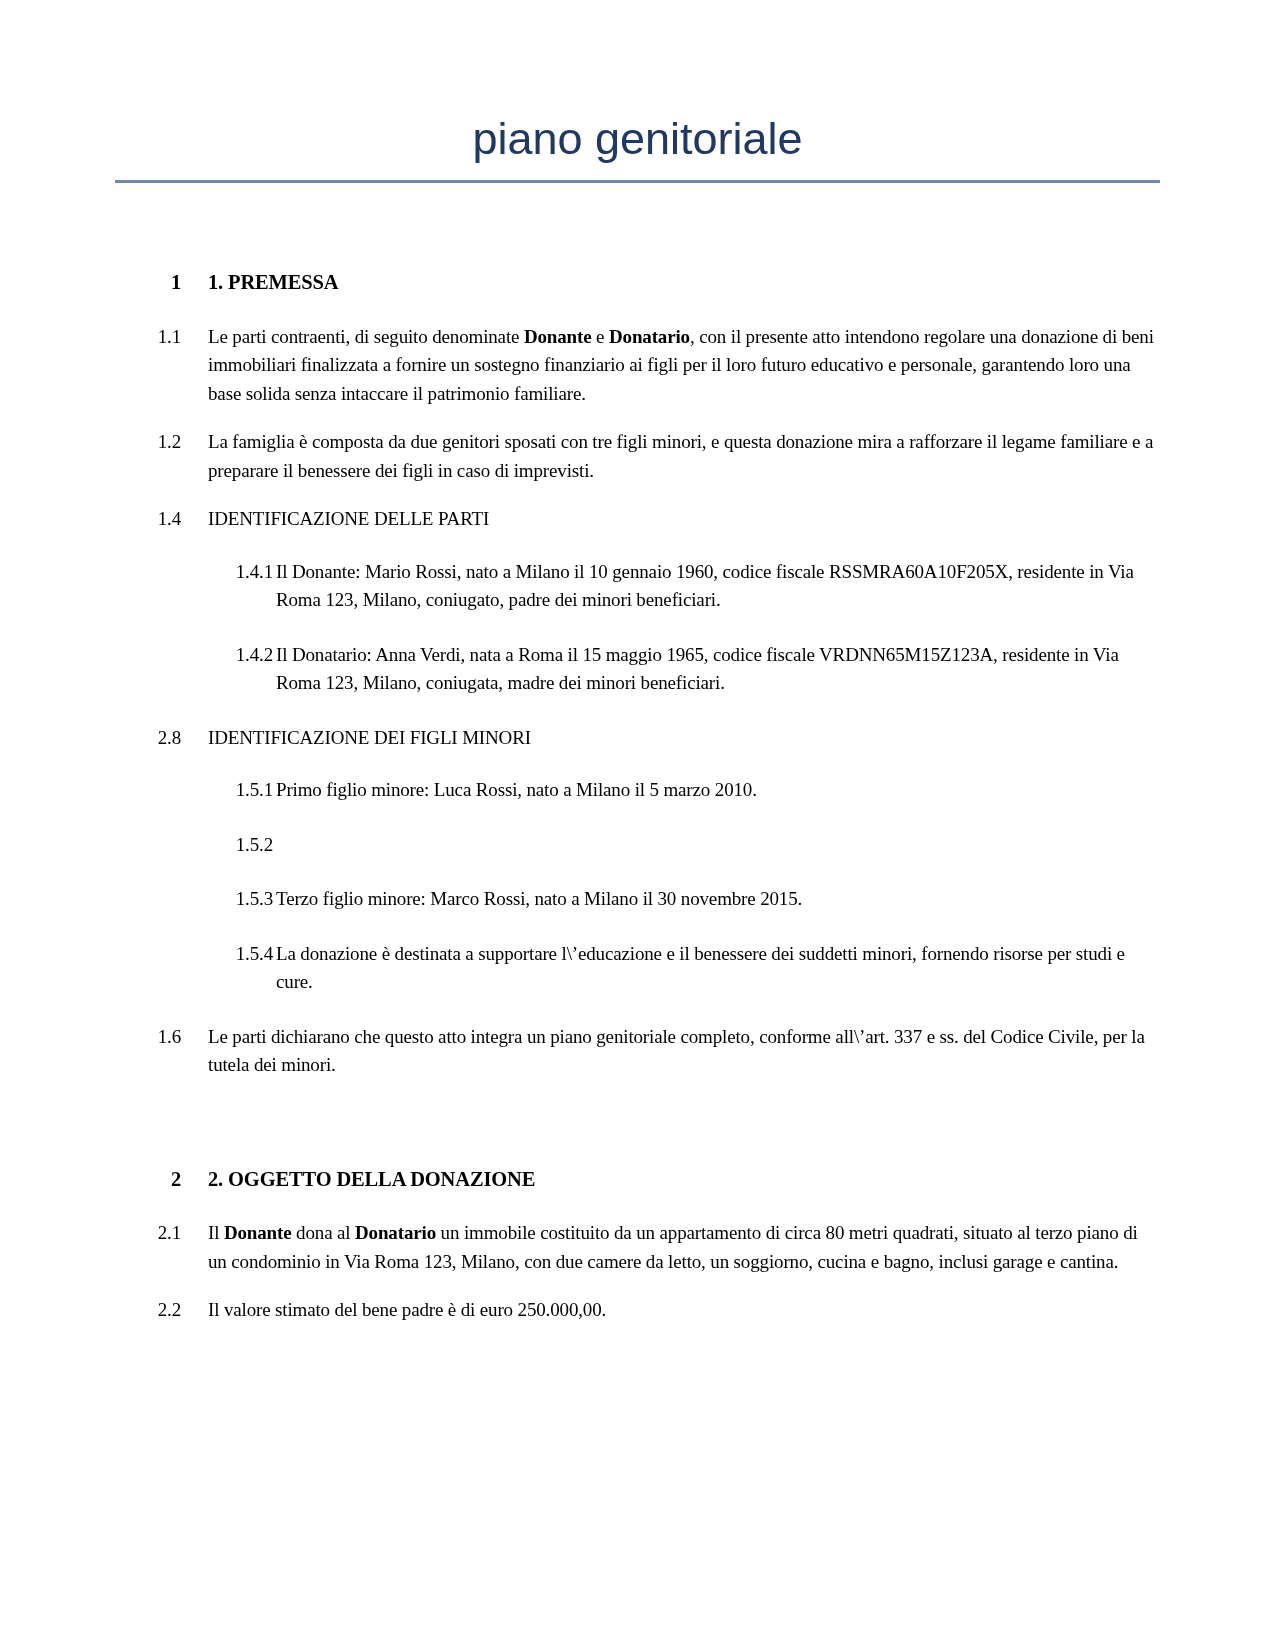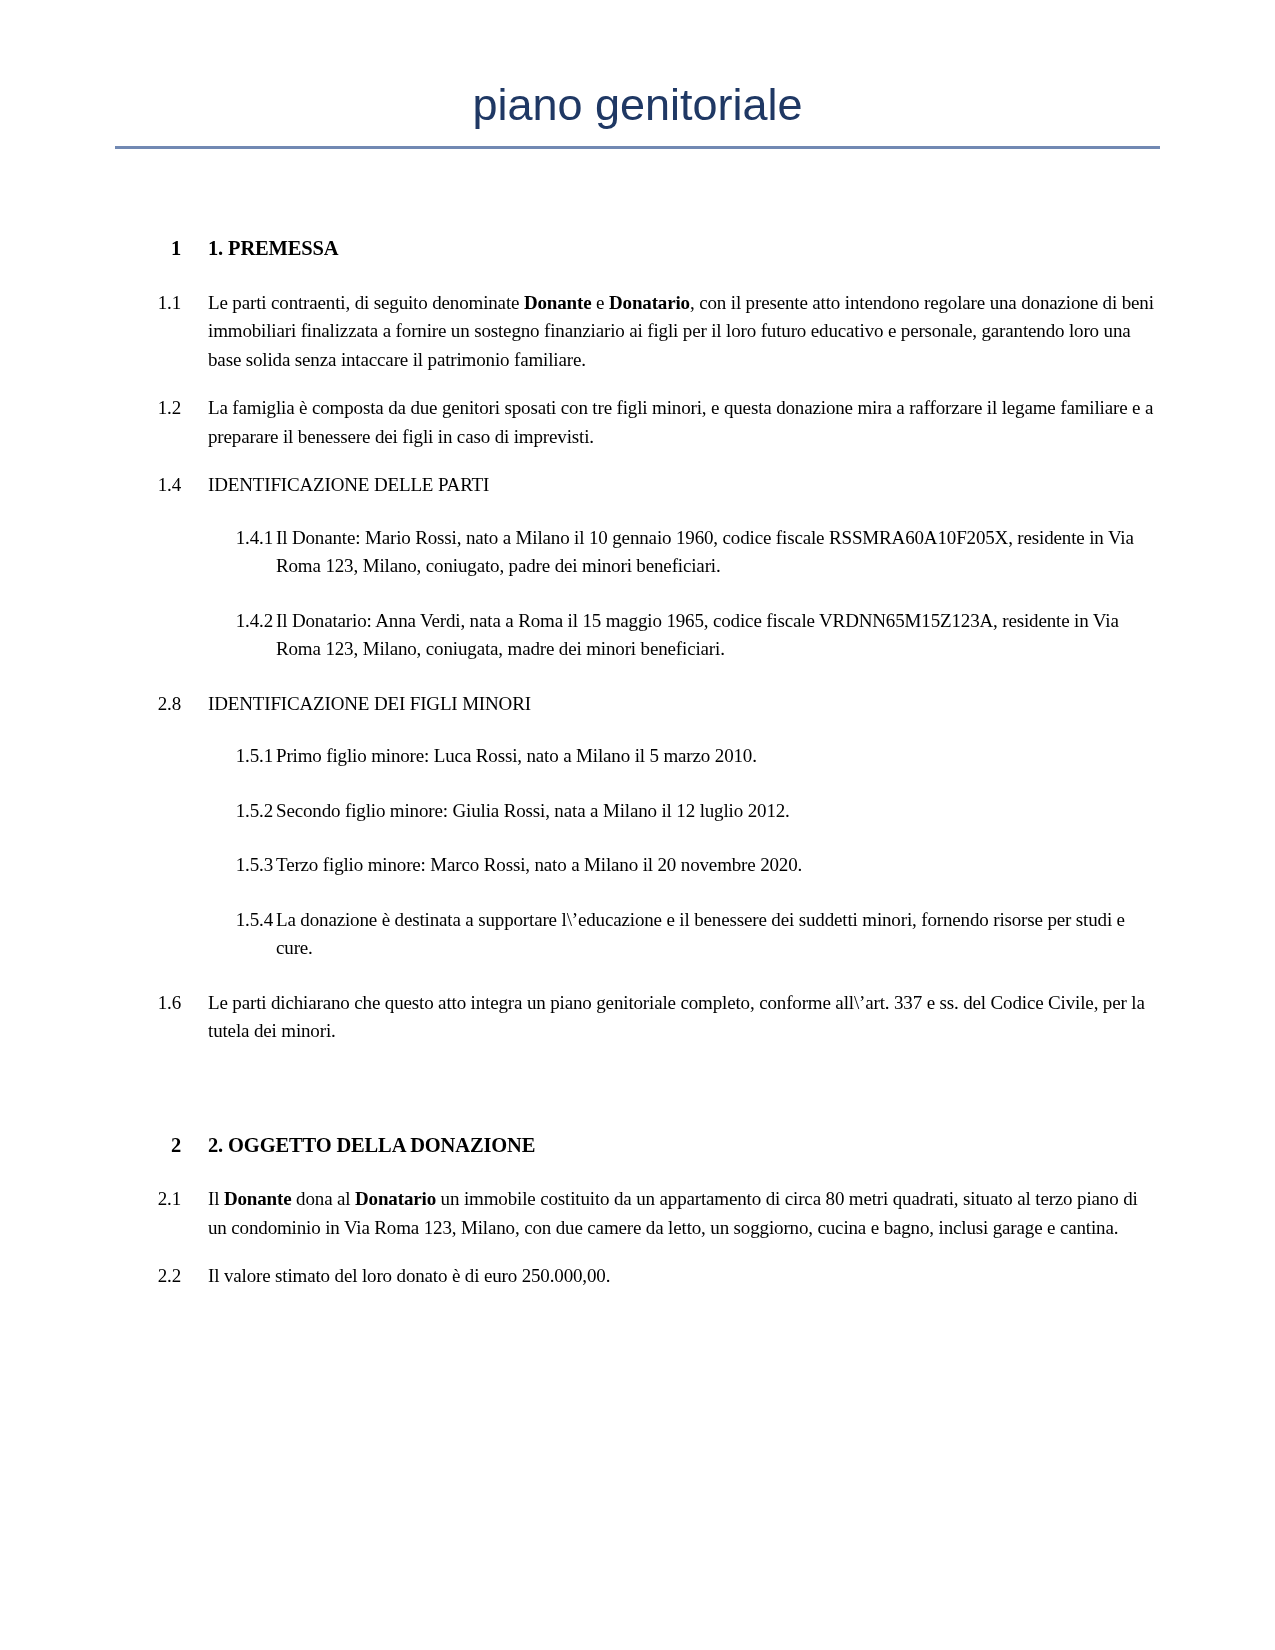--- a/index.html
+++ b/index.html
@@ -19,21 +19,21 @@
     padding: 0 115px;
     box-sizing: border-box;
     width: 1275px;
   }
   .doc-title {
     font-family: "Liberation Sans", "DejaVu Sans", sans-serif;
     font-weight: 400;
     font-size: 45px;
     line-height: 50px;
     text-align: center;
-    padding-top: 80px;
+    padding-top: 114px;
     padding-bottom: 16px;
     border-bottom: 3px solid #7189B3;
     letter-spacing: 0px;
   }
   .doc-body {
     font-size: 19px;
     line-height: 28.5px;
     letter-spacing: -0.15px;
   }
   .row {
@@ -106,40 +106,39 @@
       <div class="row h2">
         <span class="num">2.8</span>
         <div class="txt"><span>IDENTIFICAZIONE DEI FIGLI MINORI</span></div>
       </div>
       <div class="row li2">
         <span class="num">1.5.1</span>
         <div class="txt"><span>Primo figlio minore: Luca Rossi, nato a Milano il 5 marzo 2010.</span></div>
       </div>
       <div class="row li2">
         <span class="num">1.5.2</span>
-        <div class="txt"><span>Secondo figlio minore: Giulia Rossi, nata a Milano il 12 luglio 2012.</span></div>
       </div>
       <div class="row li2">
         <span class="num">1.5.3</span>
-        <div class="txt"><span>Terzo figlio minore: Marco Rossi, nato a Milano il 20 novembre 2020.</span></div>
+        <div class="txt"><span>Terzo figlio minore: Marco Rossi, nato a Milano il 30 novembre 2015.</span></div>
       </div>
       <div class="row li2">
         <span class="num">1.5.4</span>
         <div class="txt"><span>La donazione è destinata a supportare l\’educazione e il benessere dei suddetti minori, fornendo risorse per studi e cure.</span></div>
       </div>
       <div class="row li1">
         <span class="num">1.6</span>
         <div class="txt"><span>Le parti dichiarano che questo atto integra un piano genitoriale completo, conforme all\’art. 337 e ss. del Codice Civile, per la tutela dei minori.</span></div>
       </div>
       <div class="row h1">
         <span class="num">2</span>
         <div class="txt"><span class="bold">2. OGGETTO DELLA DONAZIONE</span></div>
       </div>
       <div class="row li1">
         <span class="num">2.1</span>
         <div class="txt"><span>Il </span><span class="bold">Donante</span><span> dona al </span><span class="bold">Donatario</span><span> un immobile costituito da un appartamento di circa 80 metri quadrati, situato al terzo piano di un condominio in Via Roma 123, Milano, con due camere da letto, un soggiorno, cucina e bagno, inclusi garage e cantina.</span></div>
       </div>
       <div class="row li1">
         <span class="num">2.2</span>
-        <div class="txt"><span>Il valore stimato del loro donato è di euro 250.000,00.</span></div>
+        <div class="txt"><span>Il valore stimato del bene padre è di euro 250.000,00.</span></div>
       </div>
     </div>
 </div>
 
 </body></html>

